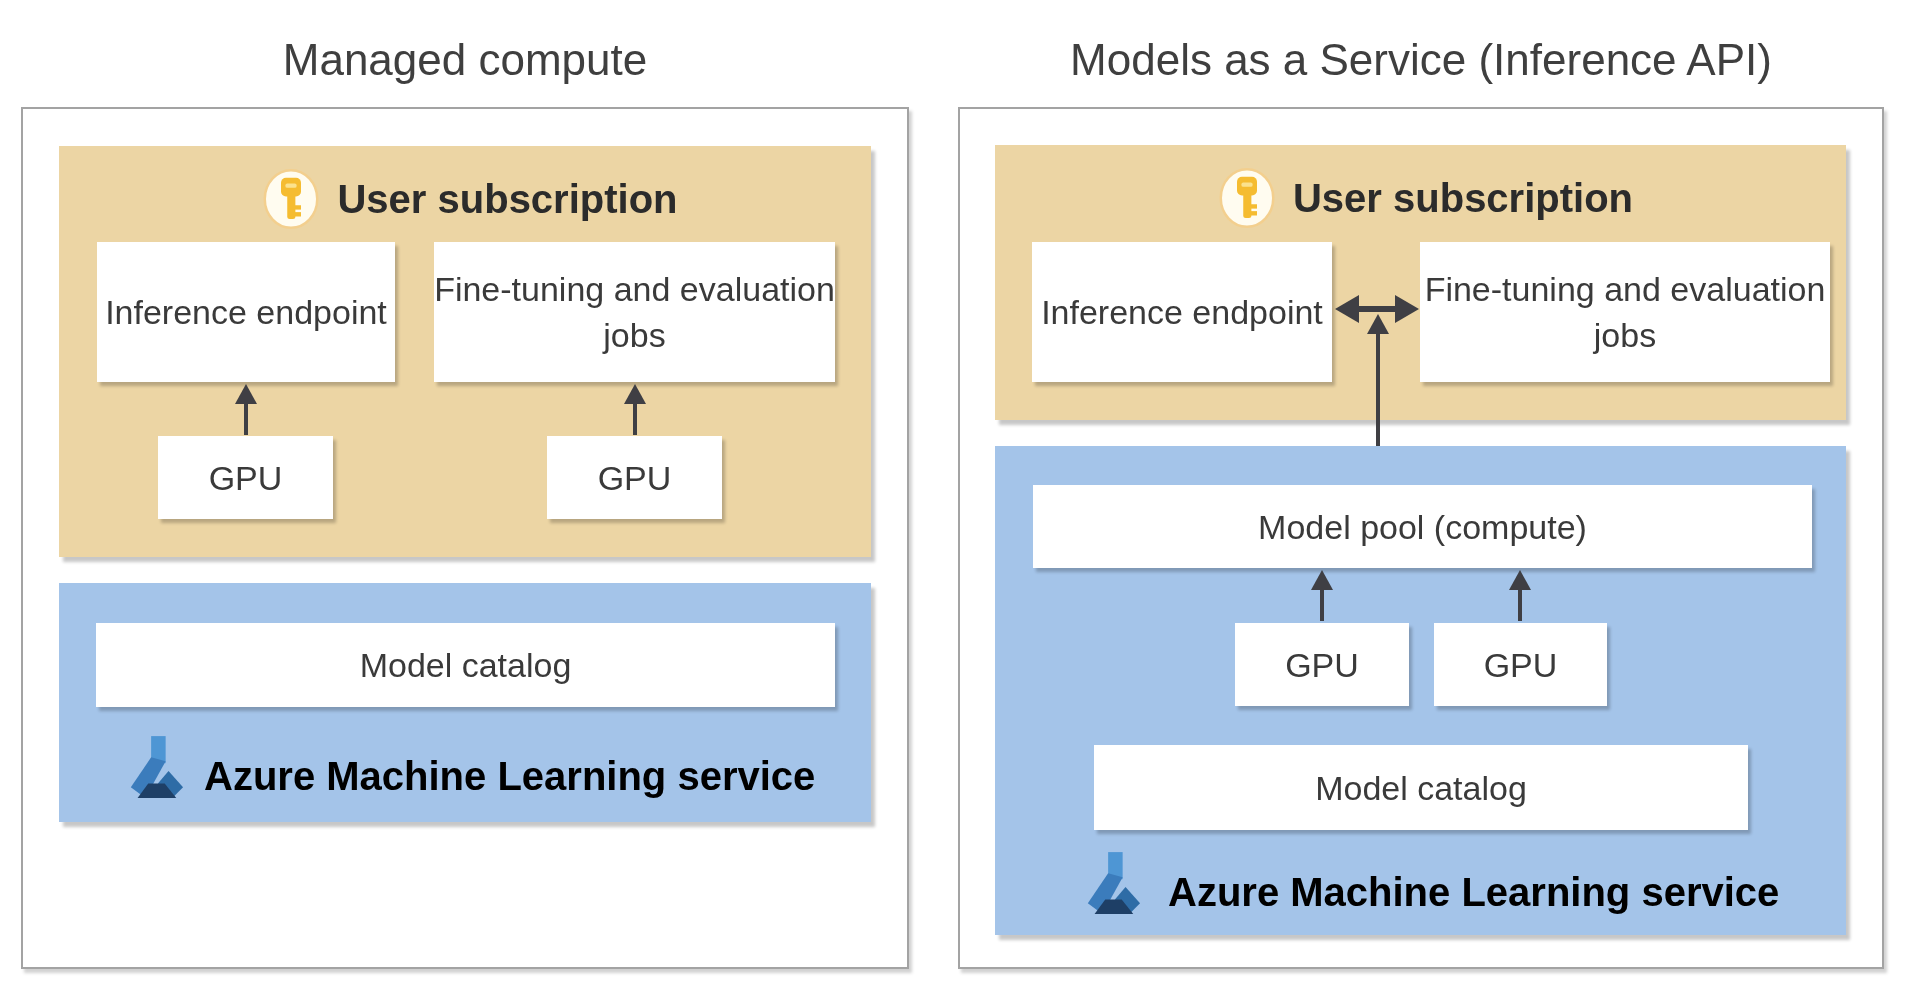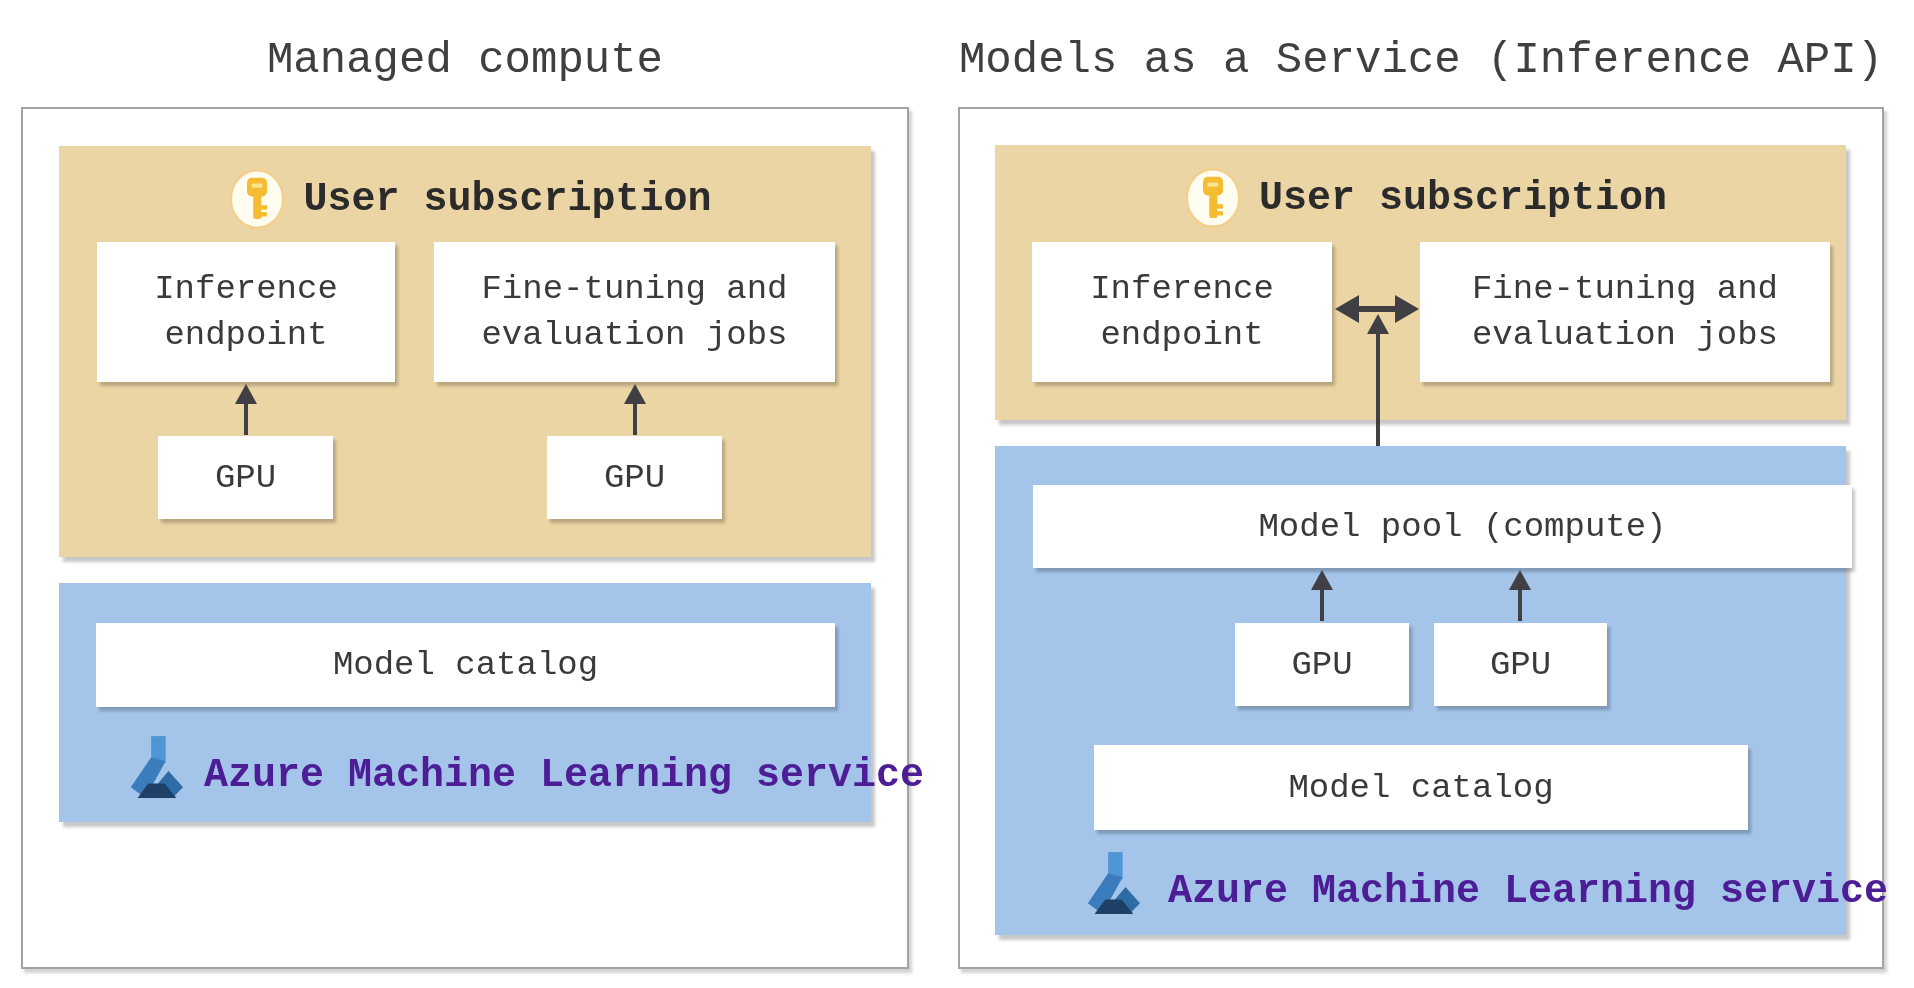--- a/index.html
+++ b/index.html
@@ -1,18 +1,18 @@
 <!DOCTYPE html>
 <html><head>
 <meta charset="utf-8">
 <style>
   html,body{margin:0;padding:0;background:#ffffff;}
   .canvas{
     position:relative;width:1914px;height:988px;background:#ffffff;overflow:hidden;
-    font-family:Liberation Mono, monospace;
+    font-family:Liberation Sans, sans-serif;
   }
   .panel-title{
     position:absolute;top:32px;text-align:center;
     font-size:44px;line-height:56px;color:#3f3f3f;font-weight:400;
   }
   .outer-box{
     position:absolute;top:107px;height:862px;background:#ffffff;
     border:2px solid #a3a3a3;box-sizing:border-box;
     box-shadow:3px 4px 3px rgba(0,0,0,0.18);
   }
@@ -31,21 +31,21 @@
     font-size:34px;line-height:46px;color:#3a3a3a;
   }
   .sub-header{
     position:absolute;left:0;right:0;top:12px;height:82px;
     display:flex;align-items:center;justify-content:center;gap:18px;padding-left:11px;
   }
   .sub-header .label{
     font-size:40px;font-weight:700;color:#2b2b2b;
   }
   .service-label{
-    position:absolute;font-size:40px;font-weight:700;color:#4c1d95;line-height:48px;
+    position:absolute;font-size:40px;font-weight:700;color:#000000;line-height:48px;
   }
   .icon-wrap{position:absolute;}
   
   .arrow-up{position:absolute;width:22px;}
   .arrow-up .head{
     width:0;height:0;margin:0 auto;
     border-left:11px solid transparent;border-right:11px solid transparent;
     border-bottom:20px solid #3f3f44;
   }
   .arrow-up .shaft{width:4px;margin:0 auto;background:#3f3f44;}
@@ -162,21 +162,21 @@
       <div class="hright"></div>
   </div>
 
   <div class="arrow-up" style="left:1367px;top:314px;">
     <div class="head"></div>
       <div class="shaft" style="height:151px;"></div>
   </div>
 
   <div class="blue-box" style="left:995px;top:446px;width:851px;height:489px;"></div>
 
-  <div class="white-box" style="left:1033px;top:485px;width:779px;height:83px;padding-left:40px;">
+  <div class="white-box" style="left:1033px;top:485px;width:779px;height:83px;">
     <span>Model pool (compute)</span>
   </div>
 
   <div class="arrow-up" style="left:1311px;top:570px;">
     <div class="head"></div>
       <div class="shaft" style="height:31px;"></div>
   </div>
   <div class="arrow-up" style="left:1509px;top:570px;">
     <div class="head"></div>
       <div class="shaft" style="height:31px;"></div>

